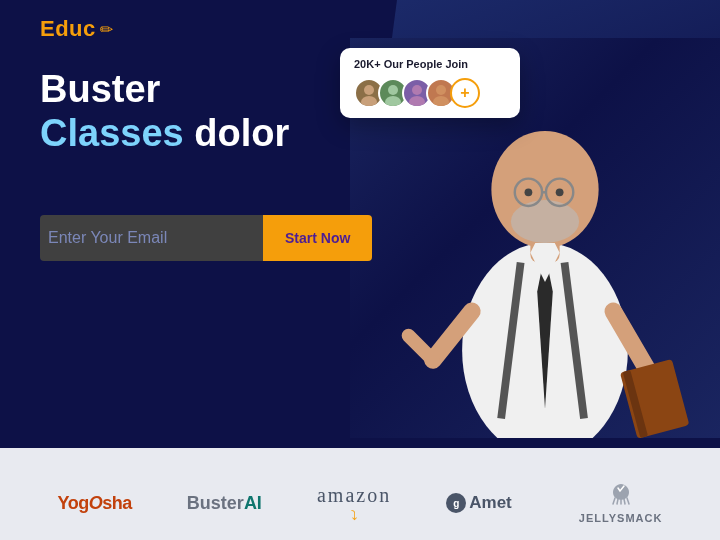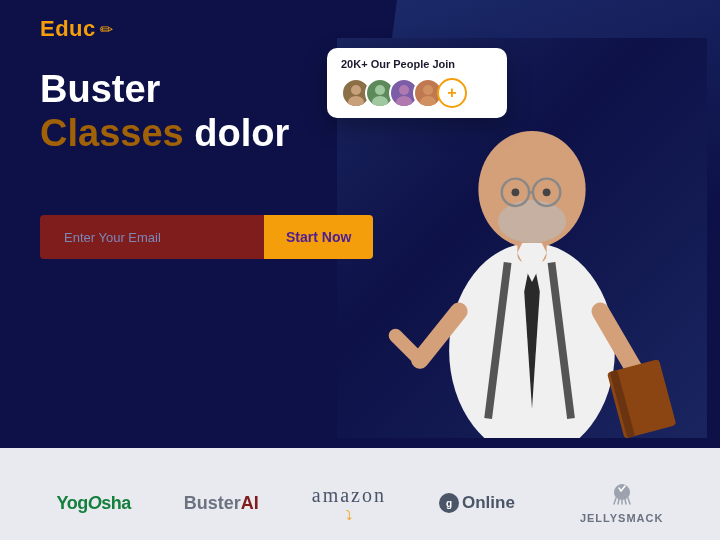--- a/index.html
+++ b/index.html
@@ -57,45 +57,45 @@
 
     .headline {
       color: #ffffff;
       font-size: 38px;
       font-weight: 800;
       line-height: 1.15;
       margin-bottom: 16px;
     }
 
     .headline .highlight {
-      color: #a16207;
+      color: #7dd3fc;
     }
 
     .description {
       color: #9ca3c8;
       font-size: 12.5px;
       line-height: 1.65;
       max-width: 310px;
       margin-bottom: 24px;
     }
 
     .email-form {
       display: flex;
       align-items: stretch;
       max-width: 320px;
     }
 
     .email-input {
       flex: 1;
-      background: #7f1d1d;
+      background: #404040;
       border: none;
       outline: none;
       color: #9ca3c8;
-      font-size: 13px;
-      padding: 14px 24px;
+      font-size: 16px;
+      padding: 14px 8px;
       border-radius: 4px 0 0 4px;
     }
 
     .email-input::placeholder {
       color: #7b87b8;
     }
 
     .start-btn {
       background: #f59e0b;
       color: #4c1d95;
@@ -103,21 +103,21 @@
       cursor: pointer;
       font-size: 14px;
       font-weight: 700;
       padding: 14px 22px;
       border-radius: 0 4px 4px 0;
       white-space: nowrap;
     }
 
     .right-content {
       position: absolute;
-      right: 13px;
+      right: 0;
       top: -50px;
       width: 370px;
       height: 430px;
       overflow: visible;
     }
 
     .instructor-image {
       position: absolute;
       right: 0;
       bottom: 0;
@@ -222,21 +222,21 @@
     }
 
     .brand-yogosha {
       font-size: 18px;
       font-weight: 700;
       color: #4a5568;
       letter-spacing: -0.5px;
     }
 
     .brand-yogosha span {
-      color: #15803d;
+      color: #c2410c;
     }
 
     .brand-buster {
       font-size: 18px;
       font-weight: 600;
       color: #6b7280;
     }
 
     .brand-buster .ai {
       color: #9ca3af;
@@ -417,31 +417,31 @@
   </div>
 </div>
 
 <div class="brands-section">
 
   <div class="brand-item brand-yogosha">
     <span>Yog<span style="font-style:italic">O</span>sha</span>
   </div>
 
   <div class="brand-item brand-buster">
-    <span>Buster<span class="ai" style="color:#7f1d1d;">AI</span></span>
+    <span>Buster<span class="ai" style="color:#0f766e;">AI</span></span>
   </div>
 
   <div class="brand-item brand-amazon">
     <div class="text" style="font-size:20px;font-weight:400;color:#4a5568;font-family:'Times New Roman',serif;letter-spacing:2px;">amazon</div>
     <div class="arrow" style="color:#f59e0b;font-size:13px;margin-top:-4px;text-align:center;">⤵</div>
   </div>
 
   <div class="brand-item brand-glose">
     <div class="glose-icon">g</div>
-    <span>Online</span>
+    <span>Amet</span>
   </div>
 
   <div class="brand-item brand-jellysmack">
     <div class="jellysmack-icon">
       
       <svg width="28" height="24" viewBox="0 0 28 24" fill="none">
         <path d="M14 2 C10 2, 6 6, 6 10 C6 14, 8 17, 14 18 C20 17, 22 14, 22 10 C22 6, 18 2, 14 2Z" fill="#9ca3af"></path>
         <path d="M8 16 L6 22 M11 17 L10 22 M14 18 L14 22 M17 17 L18 22 M20 16 L22 22" stroke="#9ca3af" stroke-width="1.5" stroke-linecap="round"></path>
         <path d="M11 6 L13 9 L17 4" stroke="white" stroke-width="1.5" stroke-linecap="round" fill="none"></path>
       </svg>

